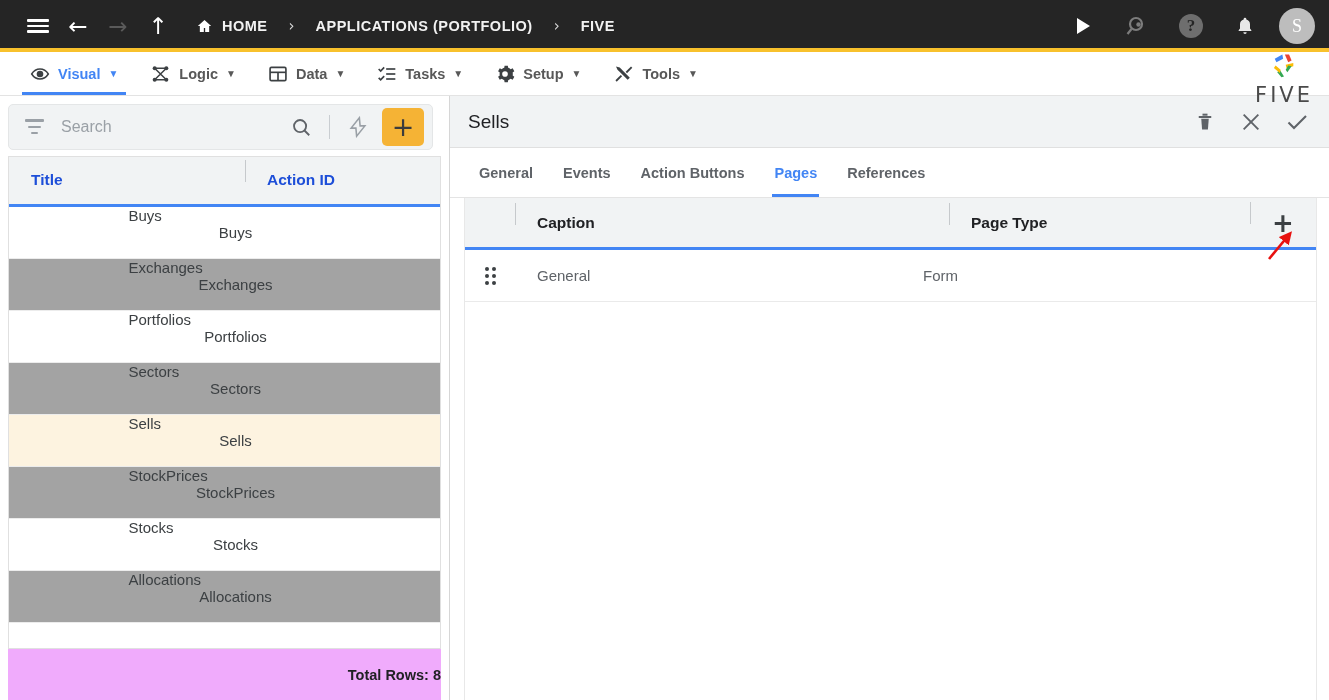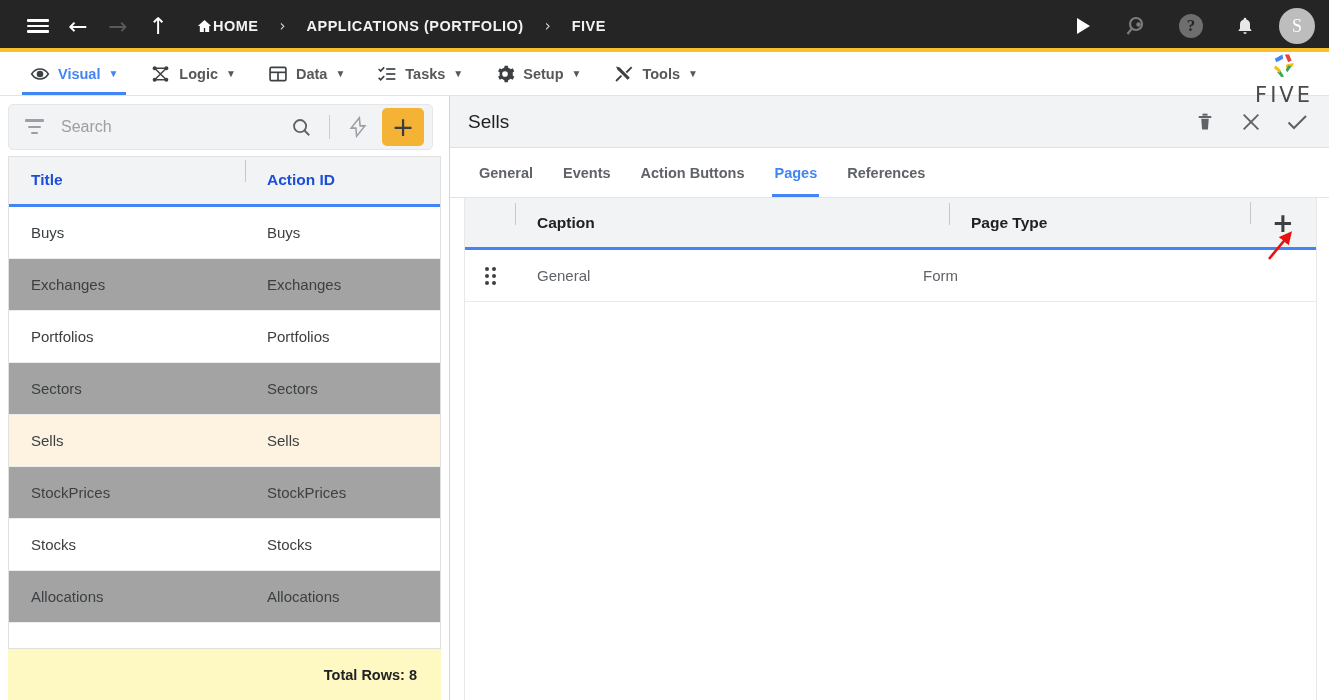--- a/index.html
+++ b/index.html
@@ -24,21 +24,21 @@
     cursor: pointer;
   }
   .hamburger { margin-left: 18px; }
   .hamburger span {
     display: block; width: 22px; height: 2.5px; background: #ffffff; margin: 3px 0; border-radius: 1px;
   }
   .arrow-ico { font-size: 23px; line-height: 1; color: #ffffff; font-family: "DejaVu Sans", sans-serif; }
   .arrow-ico.dim { color: #5a5a5a; }
   .crumbs { display: flex; align-items: center; margin-left: 14px; }
   .crumb {
-    display: flex; align-items: center; 
+    display: flex; align-items: center; gap: 9px;
     font-size: 14.5px; font-weight: bold; letter-spacing: .5px; color: #f2f2f2;
     padding: 0 4px; cursor: pointer; white-space: nowrap;
   }
   .crumb-sep { color: #d8d8d8; font-size: 15px; padding: 0 17px; font-family: "DejaVu Sans", sans-serif; }
   .home-ico svg { display: block; }
   .tb-right { margin-left: auto; display: flex; align-items: center; padding-right: 14px; gap: 6px; }
   .tb-right .tb-icon { width: 48px; }
   .play-tri {
     width: 0; height: 0; border-left: 13px solid #ffffff;
     border-top: 8px solid transparent; border-bottom: 8px solid transparent;
@@ -111,31 +111,31 @@
   }
   .gh-cell { padding-left: 22px; position: relative; }
   .gh-cell.c1 { width: 236px; }
   .gh-cell.c2 { flex:1 1 auto; }
   .gh-cell.c2::before {
     content:""; position:absolute; left:0; top:-11px; height: 22px; width:1px; background:#c6c9cc;
   }
   .grid-body { flex: 1 1 auto; overflow: hidden; }
   .row {
     height: 52px; display: flex; align-items: center; border-bottom: 1px solid #ececec;
-    font-size: 15px; color: #3c4043; cursor: pointer; background: #ffffff;
+    font-size: 15px; color: #3c4043; cursor: pointer; background: #ffffff; flex-direction: column;
   }
   .row.alt { background: #a3a3a3; }
   .row.sel { background: #FDF3E0; }
   .row .cell { padding-left: 22px; }
   .row .cell.c1 { width: 236px; }
   .row .cell.c2 { flex:1 1 auto; }
   .row.filler { height: 28px; border-bottom: none; }
   .grid-foot {
-    height: 52px; flex: 0 0 52px; background: #fef9c3; border-top: 1px solid #e0e0e0;
-    display:flex; align-items:center; justify-content: flex-end; padding-right: 24px;
+    height: 52px; flex: 0 0 52px; background: #f0abfc; border-top: 1px solid #e0e0e0;
+    display:flex; align-items:center; justify-content: flex-end; 
     font-size: 14.5px; font-weight: bold; color: #202124; margin: 0 8px;
   }
 
   
   .right { flex: 1 1 auto; display: flex; flex-direction: column; min-width: 0; background:#ffffff; }
   .rp-head {
     height: 52px; flex: 0 0 52px; background: #f1f3f4; border-bottom: 1px solid #e0e0e0;
     display: flex; align-items: center; padding: 0 14px 0 18px;
   }
   .rp-title { font-size: 19px; color: #202124; }

